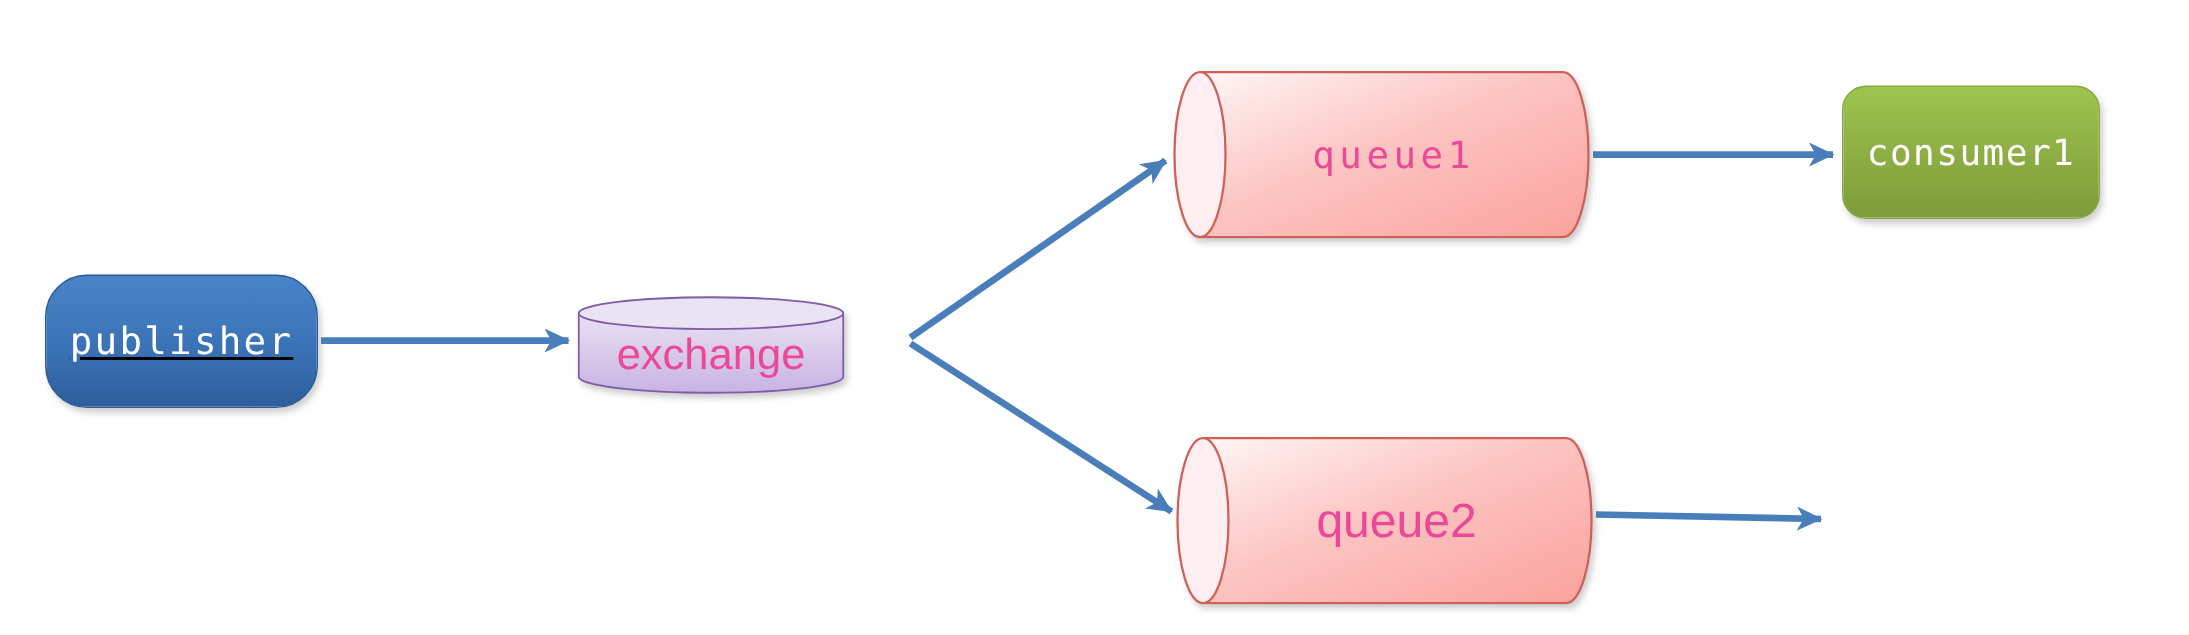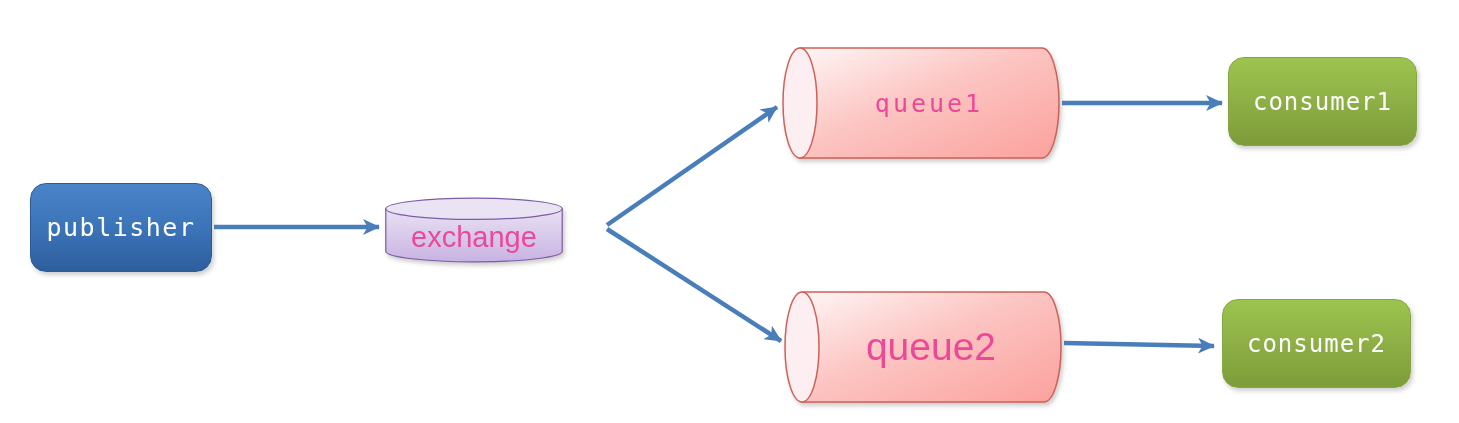--- a/index.html
+++ b/index.html
@@ -46,38 +46,39 @@
   .mono { font-family: "DejaVu Sans Mono", monospace; }
   .sans { font-family: "Liberation Sans", sans-serif; }
   .light { color: #ffffff; }
   .dark  { color: #ec4899; }
 
   
   .node-publisher {
     left: 30px; top: 183px; width: 182px; height: 89px;
     background: linear-gradient(to bottom, #4a84c8 0%, #3a72b6 55%, #2e5e9c 100%);
     border: 1px solid #2b5c97;
-    border-radius: 16px;
+    border-radius: 28px;
     box-shadow: 2px 3px 4px rgba(120,120,120,0.35);
+    text-decoration: underline;
   }
   .node-publisher .label { font-size: 25px; letter-spacing: 1.5px; }
 
   
   .node-exchange { left: 385px; top: 190px; width: 178px; height: 80px; }
   .node-exchange .label { font-size: 29px; padding-top: 14px; }
 
   
   .node-queue1 { left: 782px; top: 47px;  width: 278px; height: 112px; }
   .node-queue2 { left: 784px; top: 291px; width: 278px; height: 112px; }
   .node-queue1 .label { font-size: 25px; letter-spacing: 3px; padding-left: 16px; }
-  .node-queue2 .label { font-size: 39px; padding-left: 16px; }
+  .node-queue2 .label { font-size: 32px; padding-left: 16px; }
 
   
   .node-consumer1, .node-consumer2 {
-    width: 189px; height: 89px;
+    width: 172px; height: 89px;
     background: linear-gradient(to bottom, #9dc44f 0%, #8cad44 55%, #7d9c3a 100%);
     border: 1px solid #86a743;
     border-radius: 16px;
     box-shadow: 2px 3px 4px rgba(120,120,120,0.35);
   }
   .node-consumer1 { left: 1228px; top: 57px; }
   .node-consumer2 { left: 1222px; top: 299px; }
   .node-consumer1 .label, .node-consumer2 .label { font-size: 24px; letter-spacing: 1px; }
 </style>
 </head>
@@ -132,17 +133,14 @@
       <path d="M18 1 L260 1 A17 55 0 0 1 260 111 L18 111 Z" fill="url(#gradQueueBody)" stroke="#cf6058" stroke-width="1.5"></path>
       <ellipse cx="18" cy="56" rx="17" ry="55" fill="#fdeff1" stroke="#cf6058" stroke-width="1.5"></ellipse>
     </svg>
     <span class="label sans dark">queue2</span>
   </div>
 
   <div class="node node-consumer1">
     <span class="label mono light">consumer1</span>
   </div>
 
-  <div class="node node-consumer2">
-    <span class="label mono light">consumer2</span>
-  </div>
 
 </div>
 
 </body></html>

